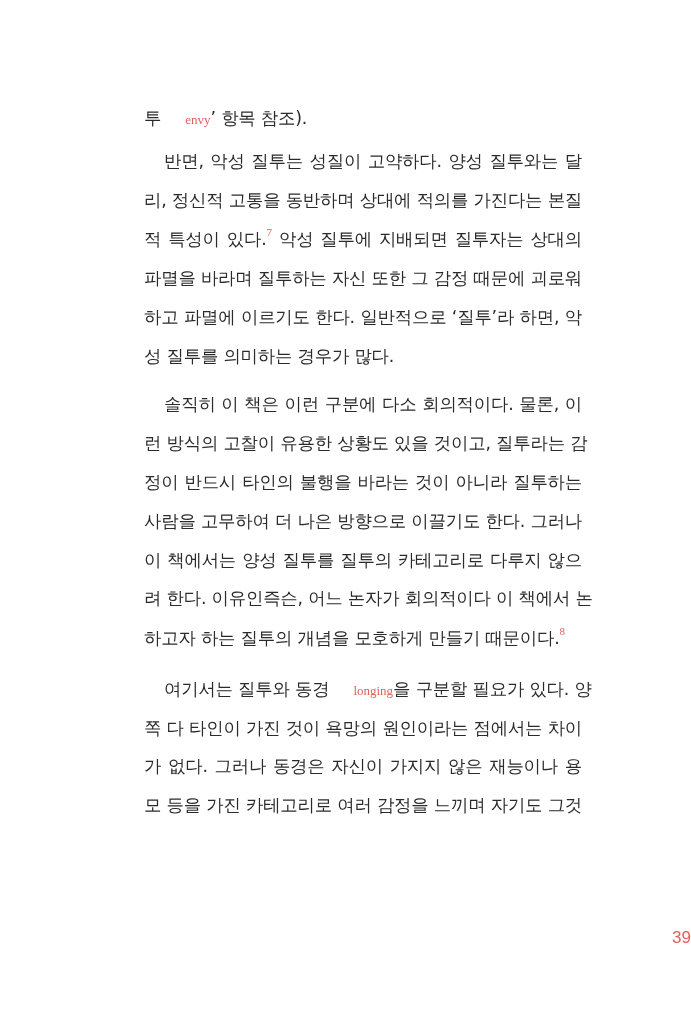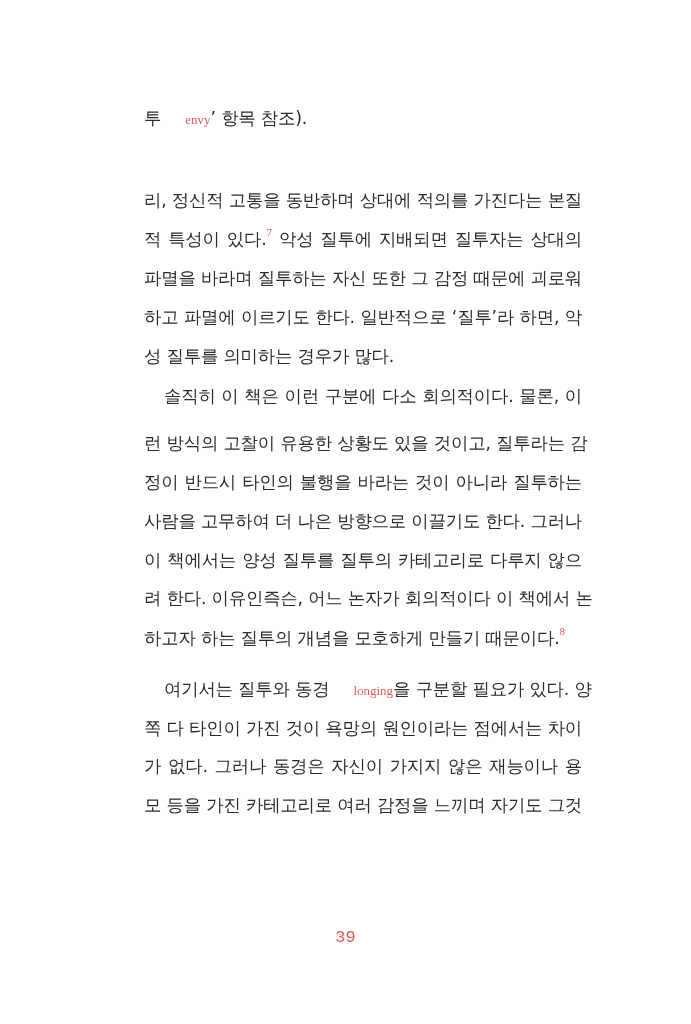--- a/index.html
+++ b/index.html
@@ -6,37 +6,38 @@
   body { width:691px; height:1024px; position:relative; overflow:hidden;
          font-family:"DejaVu Sans", "Liberation Sans", sans-serif; color:#2a2a2a; }
   .page { position:absolute; left:0; top:0; width:691px; height:1024px; background:#fff; }
   .line { position:absolute; left:144px; width:438px; font-size:17.4px; line-height:24px;
           white-space:nowrap; text-align:justify; text-align-last:justify; letter-spacing:-0.2px; }
   .line.last { text-align-last:left; }
   .line.indent { padding-left:20px; width:418px; }
   .en { font-family:"Liberation Serif", "DejaVu Serif", serif; color:#e0615a; font-size:13px; letter-spacing:0;margin-left:24px; }
   .fn { font-family:"Liberation Serif", "DejaVu Serif", serif; color:#e0615a; font-size:11px;
         vertical-align:9px; line-height:0; letter-spacing:0; }
-  .pagenum { position:absolute; top:928px; left:0; width:691px; text-align:center;
-             font-family:Liberation Mono, monospace; font-size:17px; color:#e0615a; }
+  .pagenum { position:absolute; top:928px; left:0; width:691px; text-align:right;
+             font-family:Liberation Sans, sans-serif; font-size:17px; color:#e0615a; }
 </style>
 </head>
 <body>
 
 <div class="page">
 
   <div class="line last" style="top:106px"><span>투</span><span class="en">envy</span><span>’ 항목 참조).</span></div>
 
+  <div class="line indent" style="top:149px">반면, 악성 질투는 성질이 고약하다. 양성 질투와는 달</div>
   <div class="line" style="top:188px">리, 정신적 고통을 동반하며 상대에 적의를 가진다는 본질</div>
   <div class="line" style="top:227px"><span>적 특성이 있다.</span><sup class="fn">7</sup><span> 악성 질투에 지배되면 질투자는 상대의</span></div>
   <div class="line" style="top:266px">파멸을 바라며 질투하는 자신 또한 그 감정 때문에 괴로워</div>
   <div class="line" style="top:305px">하고 파멸에 이르기도 한다. 일반적으로 ‘질투’라 하면, 악</div>
   <div class="line last" style="top:344px">성 질투를 의미하는 경우가 많다.</div>
 
-  <div class="line indent" style="top:384px">솔직히 이 책은 이런 구분에 다소 회의적이다. 물론, 이</div>
+  <div class="line indent" style="top:392px">솔직히 이 책은 이런 구분에 다소 회의적이다. 물론, 이</div>
   <div class="line" style="top:431px">런 방식의 고찰이 유용한 상황도 있을 것이고, 질투라는 감</div>
   <div class="line" style="top:470px">정이 반드시 타인의 불행을 바라는 것이 아니라 질투하는</div>
   <div class="line" style="top:509px">사람을 고무하여 더 나은 방향으로 이끌기도 한다. 그러나</div>
   <div class="line" style="top:548px">이 책에서는 양성 질투를 질투의 카테고리로 다루지 않으</div>
   <div class="line" style="top:586px">려 한다. 이유인즉슨, 어느 논자가 회의적이다 이 책에서 논</div>
   <div class="line last" style="top:626px"><span>하고자 하는 질투의 개념을 모호하게 만들기 때문이다.</span><sup class="fn">8</sup></div>
 
   <div class="line indent" style="top:677px"><span>여기서는 질투와 동경</span><span class="en">longing</span><span>을 구분할 필요가 있다. 양</span></div>
   <div class="line" style="top:716px">쪽 다 타인이 가진 것이 욕망의 원인이라는 점에서는 차이</div>
   <div class="line" style="top:754px">가 없다. 그러나 동경은 자신이 가지지 않은 재능이나 용</div>

